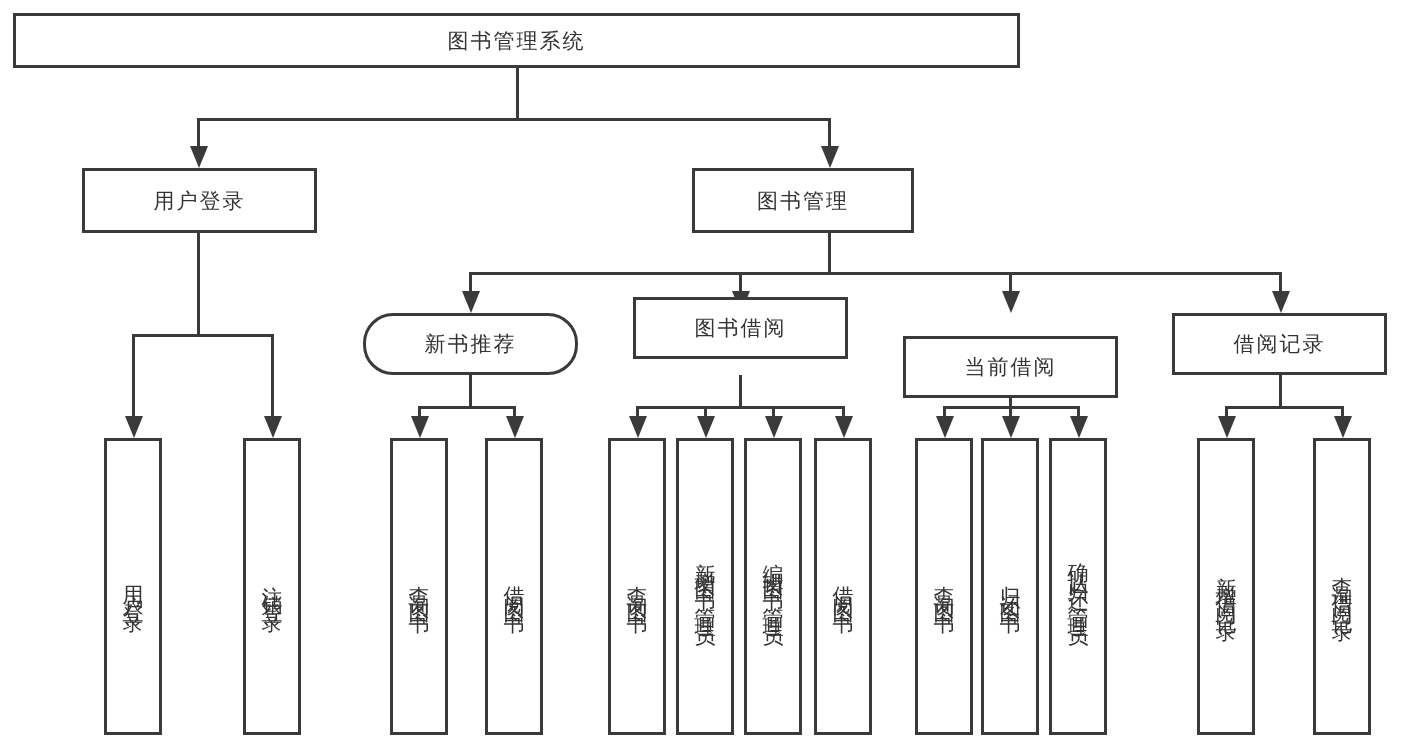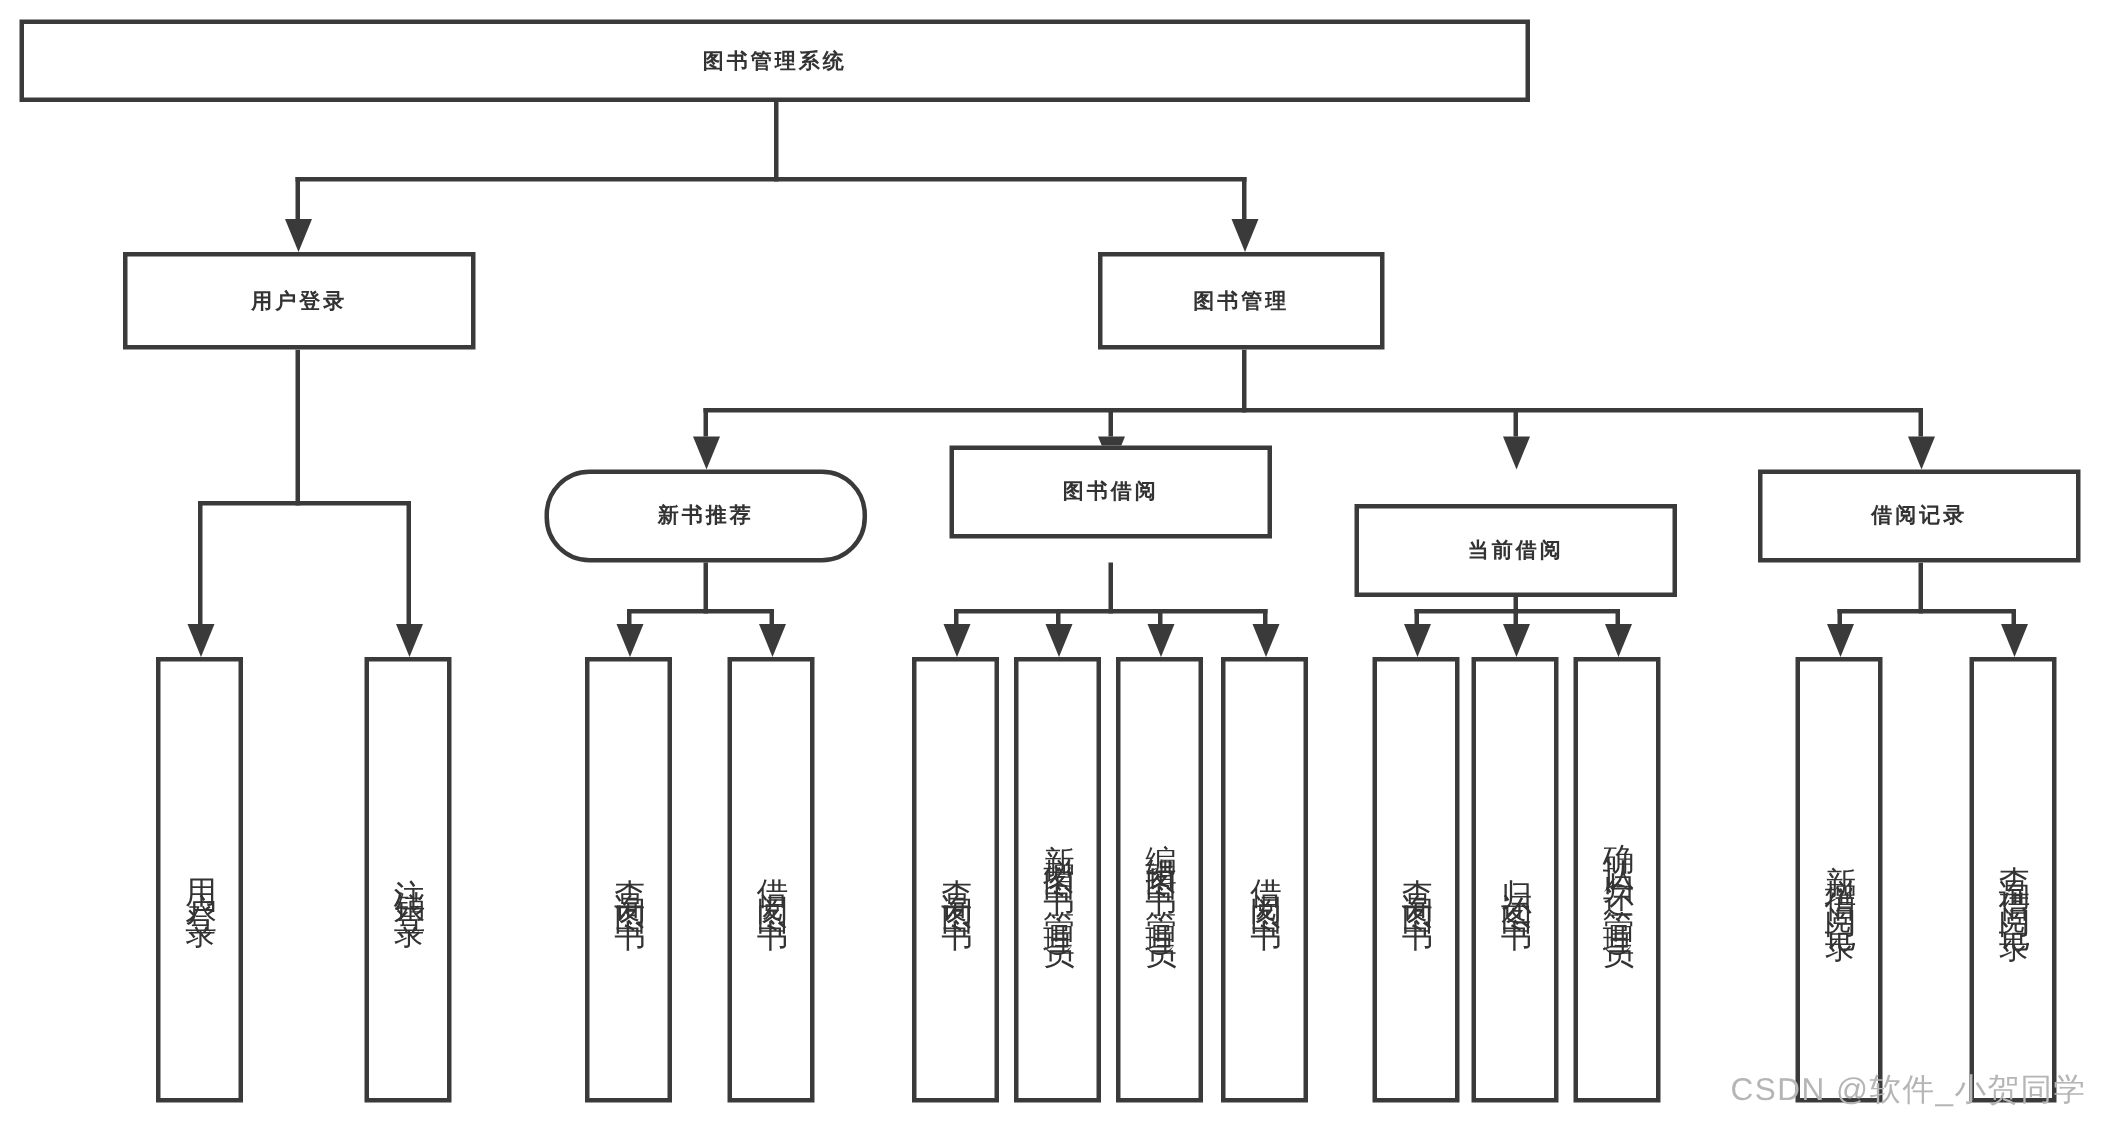--- a/index.html
+++ b/index.html
@@ -15,24 +15,23 @@
     position: absolute;
     box-sizing: border-box;
     background: #ffffff;
     border: 3px solid #3a3a3a;
     color: #333333;
     display: flex;
     align-items: center;
     justify-content: center;
   }
   .node.h {
-    font-size: 14px;
+    font-size: 21px;
     letter-spacing: 2px;
     white-space: nowrap;
-    font-weight: bold;
   }
   .node.v .vtext {
     writing-mode: vertical-rl;
     text-orientation: mixed;
     font-size: 21px;
     letter-spacing: 9px;
     white-space: nowrap;
   }
   .vline { position: absolute; width: 3px; background: #3a3a3a; }
   .hline { position: absolute; height: 3px; background: #3a3a3a; }
@@ -98,21 +97,21 @@
   <div class="arrowline" style="left:1225px;top:406px;height:10px;"></div>
   <div class="arrowline" style="left:1341px;top:406px;height:10px;"></div>
 
   <div class="node h" style="left:13px;top:13px;width:1007px;height:55px;">
     <span>图书管理系统</span>
   </div>
 
   <div class="node h" style="left:82px;top:168px;width:235px;height:65px;">
     <span>用户登录</span>
   </div>
-  <div class="node h" style="left:732px;top:168px;width:191px;height:65px;">
+  <div class="node h" style="left:692px;top:168px;width:222px;height:65px;">
     <span>图书管理</span>
   </div>
 
   <div class="node h" style="left:363px;top:313px;width:215px;height:62px;border-radius:30px;">
     <span>新书推荐</span>
   </div>
   <div class="node h" style="left:633px;top:297px;width:215px;height:62px;">
     <span>图书借阅</span>
   </div>
   <div class="node h" style="left:903px;top:313px;width:215px;height:62px;margin-top:23px;">
@@ -159,15 +158,14 @@
     <span class="vtext">确认归还（管理员）</span>
   </div>
 
   <div class="node v" style="left:1197px;top:438px;width:58px;height:297px;">
     <span class="vtext">新增借阅记录</span>
   </div>
   <div class="node v" style="left:1313px;top:438px;width:58px;height:297px;">
     <span class="vtext">查询借阅记录</span>
   </div>
 
-  <div class="watermark">CSDN @软件_小贺同学</div>
 
 </div>
 
 </body></html>

